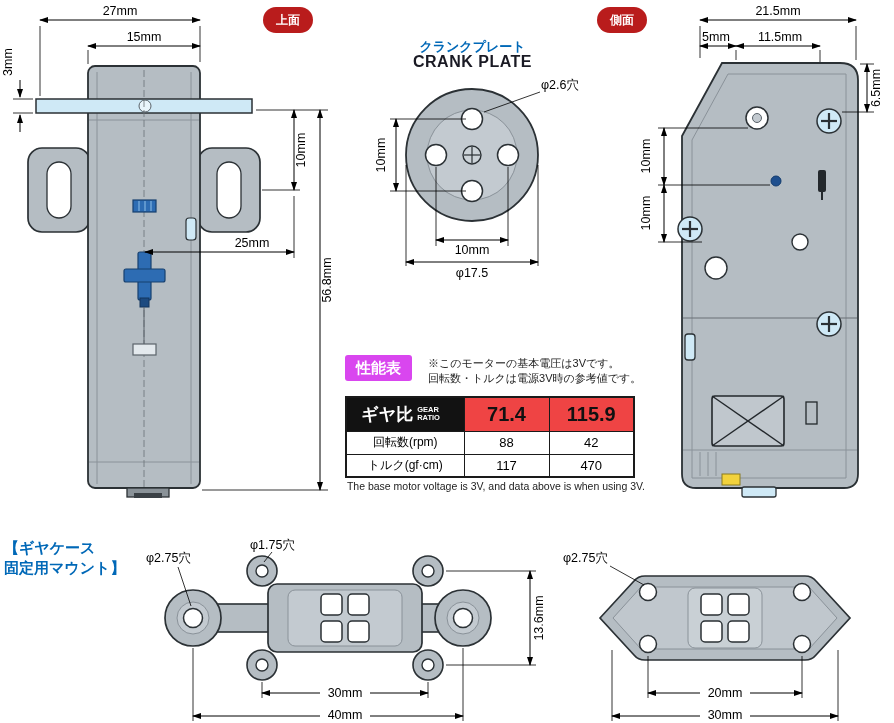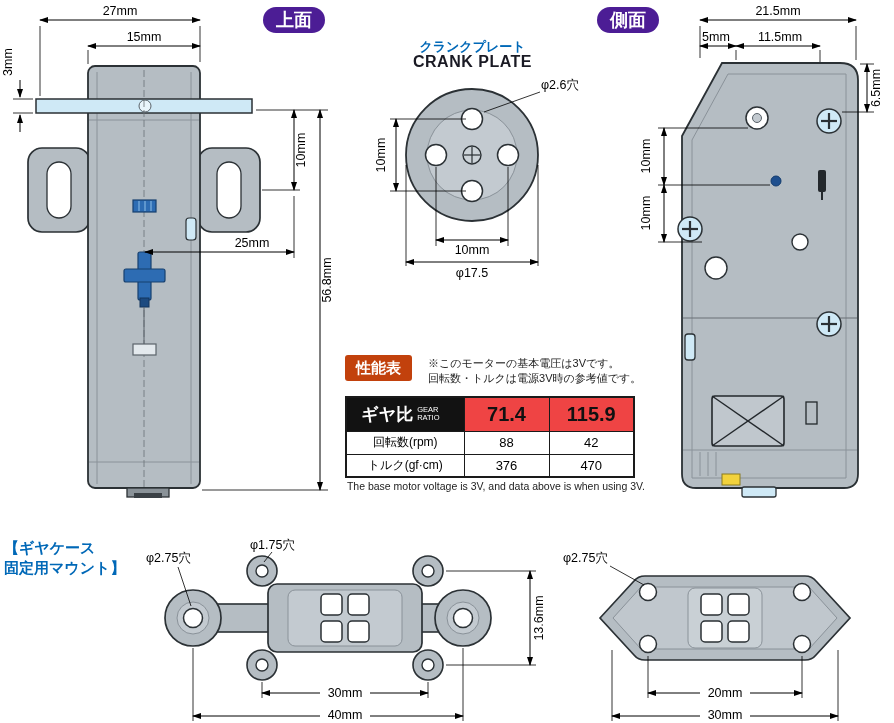--- a/index.html
+++ b/index.html
@@ -7,33 +7,33 @@
   body { background:#fff; font-family:"Liberation Sans", sans-serif; position:relative; overflow:hidden; }
   .stage { position:absolute; left:0; top:0; width:894px; height:723px; }
   .abs { position:absolute; }
   svg { position:absolute; left:0; top:0; }
   svg text { font-family:"Liberation Sans", sans-serif; }
   .dim { font-size:12.5px; fill:#000; }
   .dl  { stroke:#000; stroke-width:1; fill:none; marker-start:url(#arw); marker-end:url(#arw); }
   .dl1 { stroke:#000; stroke-width:1; fill:none; marker-end:url(#arw); }
   .ext { stroke:#000; stroke-width:0.8; fill:none; }
 
-  .badge-green { background:#4c1d95; color:#fff; font-weight:bold; font-size:18px; padding:3px 13px; border-radius:14px; line-height:20px; }
-  .badge-red   { background:#c2410c; color:#fff; font-weight:bold; font-size:15px; padding:3px 11px; border-radius:3px; line-height:20px; }
+  .badge-green { background:#b91c1c; color:#fff; font-weight:bold; font-size:12px; padding:3px 13px; border-radius:14px; line-height:20px; }
+  .badge-red   { background:#d946ef; color:#fff; font-weight:bold; font-size:15px; padding:3px 11px; border-radius:3px; line-height:20px; }
   .crank-jp { color:#0068b7; font-weight:bold; font-size:13px; text-align:center; }
   .crank-en { color:#1a1a24; font-weight:bold; font-size:16px; text-align:center; letter-spacing:0.5px; }
   .note-jp { font-size:11px; color:#222; line-height:15px; }
   .note-en { font-size:10.5px; color:#222; }
 
   .perf-table { border-collapse:collapse; border:2px solid #1a1a1a; background:#fff; }
   .perf-table td, .perf-table th { border:1.5px solid #1a1a1a; text-align:center; vertical-align:middle; }
   .gear-head { background:#121212; color:#fff; width:118px; height:34px; }
   .gear-head-inner { display:flex; align-items:center; justify-content:center; gap:4px; }
   .gear-jp { font-size:17px; font-weight:bold; }
-  .gear-en { font-size:7.5px; line-height:8px; width:32px; text-align:left; font-weight:normal; display:inline-block; }
+  .gear-en { font-size:7.5px; line-height:8px; width:32px; text-align:left; font-weight:bold; display:inline-block; }
   .ratio { background:#ef4444; color:#111; font-size:20px; font-weight:bold; width:85px; height:34px; }
   .rowlabel { font-size:12px; height:23px; }
   .val { font-size:13px; }
 
   .mount-title-jp { color:#0068b7; font-weight:bold; font-size:15px; line-height:20px; }
   .mount-title-en { color:#111; font-weight:bold; font-size:17px; line-height:21px; }
 </style>
 </head>
 <body>
 
@@ -288,21 +288,21 @@
       <td class="ratio">71.4</td>
       <td class="ratio">115.9</td>
     </tr>
     <tr>
       <td class="rowlabel">回転数(rpm)</td>
       <td class="val">88</td>
       <td class="val">42</td>
     </tr>
     <tr>
       <td class="rowlabel">トルク(gf·cm)</td>
-      <td class="val">376</td>
+      <td class="val">117</td>
       <td class="val">470</td>
     </tr>
   </tbody>
     </table>
 
   <div class="abs note-en" style="left:345px; top:480px; width:300px;text-align:right;">The base motor voltage is 3V, and data above is when using 3V.</div>
 
   <div class="abs mount-title-jp" style="left:4px; top:538px;">
     <div>【ギヤケース</div>
     <div>固定用マウント】</div>

